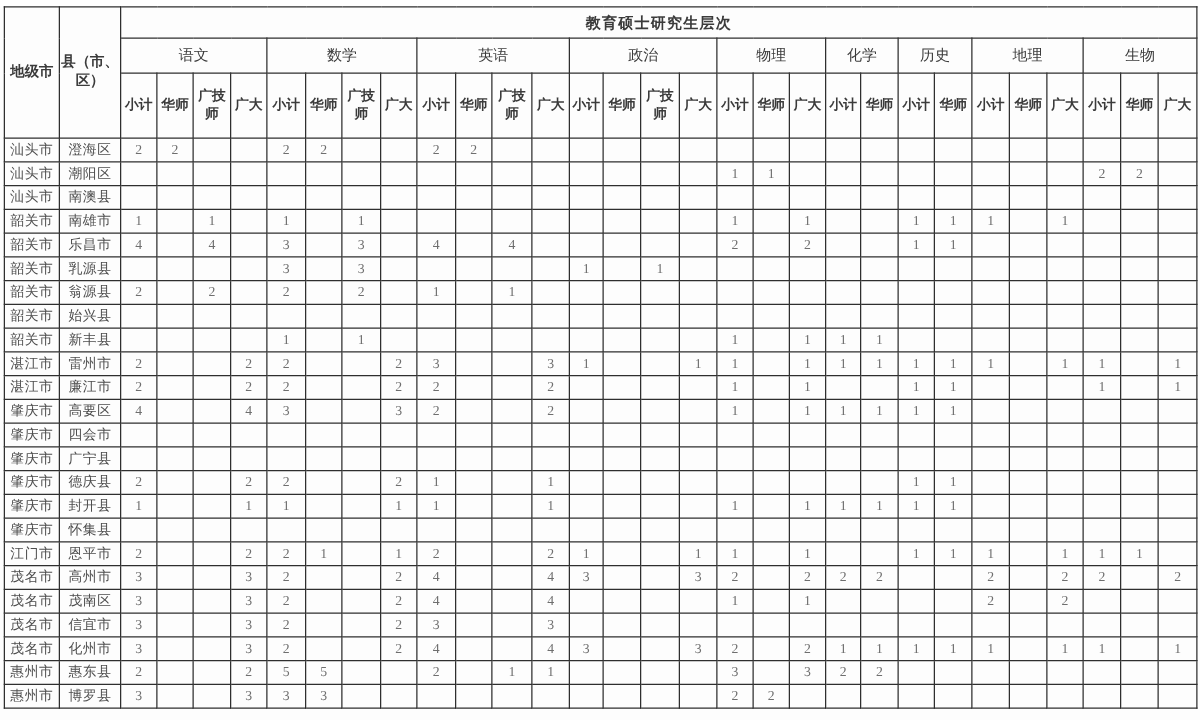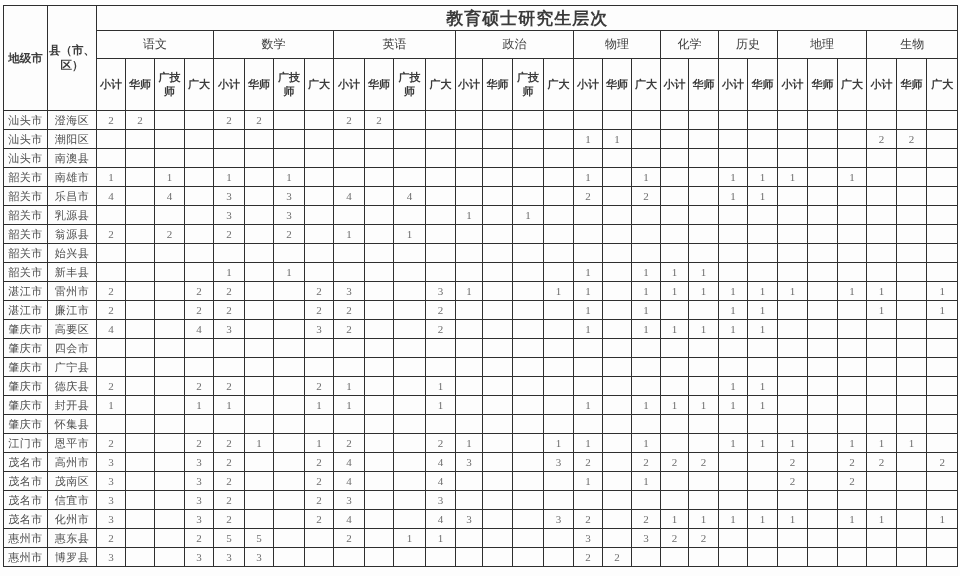--- a/index.html
+++ b/index.html
@@ -13,21 +13,21 @@
     border-collapse:collapse;table-layout:fixed;
     margin:5px 0 0 3px;width:953px;
   }
   th,td{
     border:1px solid #2f2f2f;
     padding:0;margin:0;
     text-align:center;vertical-align:middle;
     overflow:hidden;white-space:normal;
   }
   th.title-cell{
-    height:24px;font-size:17px;font-weight:bold;color:#3b3b3b;letter-spacing:1px;
+    height:24px;font-size:12px;font-weight:bold;color:#3b3b3b;letter-spacing:1px;
   }
   th.fixed-head{
     font-size:11.5px;font-weight:bold;color:#3b3b3b;line-height:1.3;
   }
   tr.subject-row th{
     height:27px;font-size:12px;font-weight:normal;color:#3b3b3b;
   }
   tr.subcol-row th{
     height:51px;font-size:11px;font-weight:bold;color:#3b3b3b;line-height:1.2;
   }

